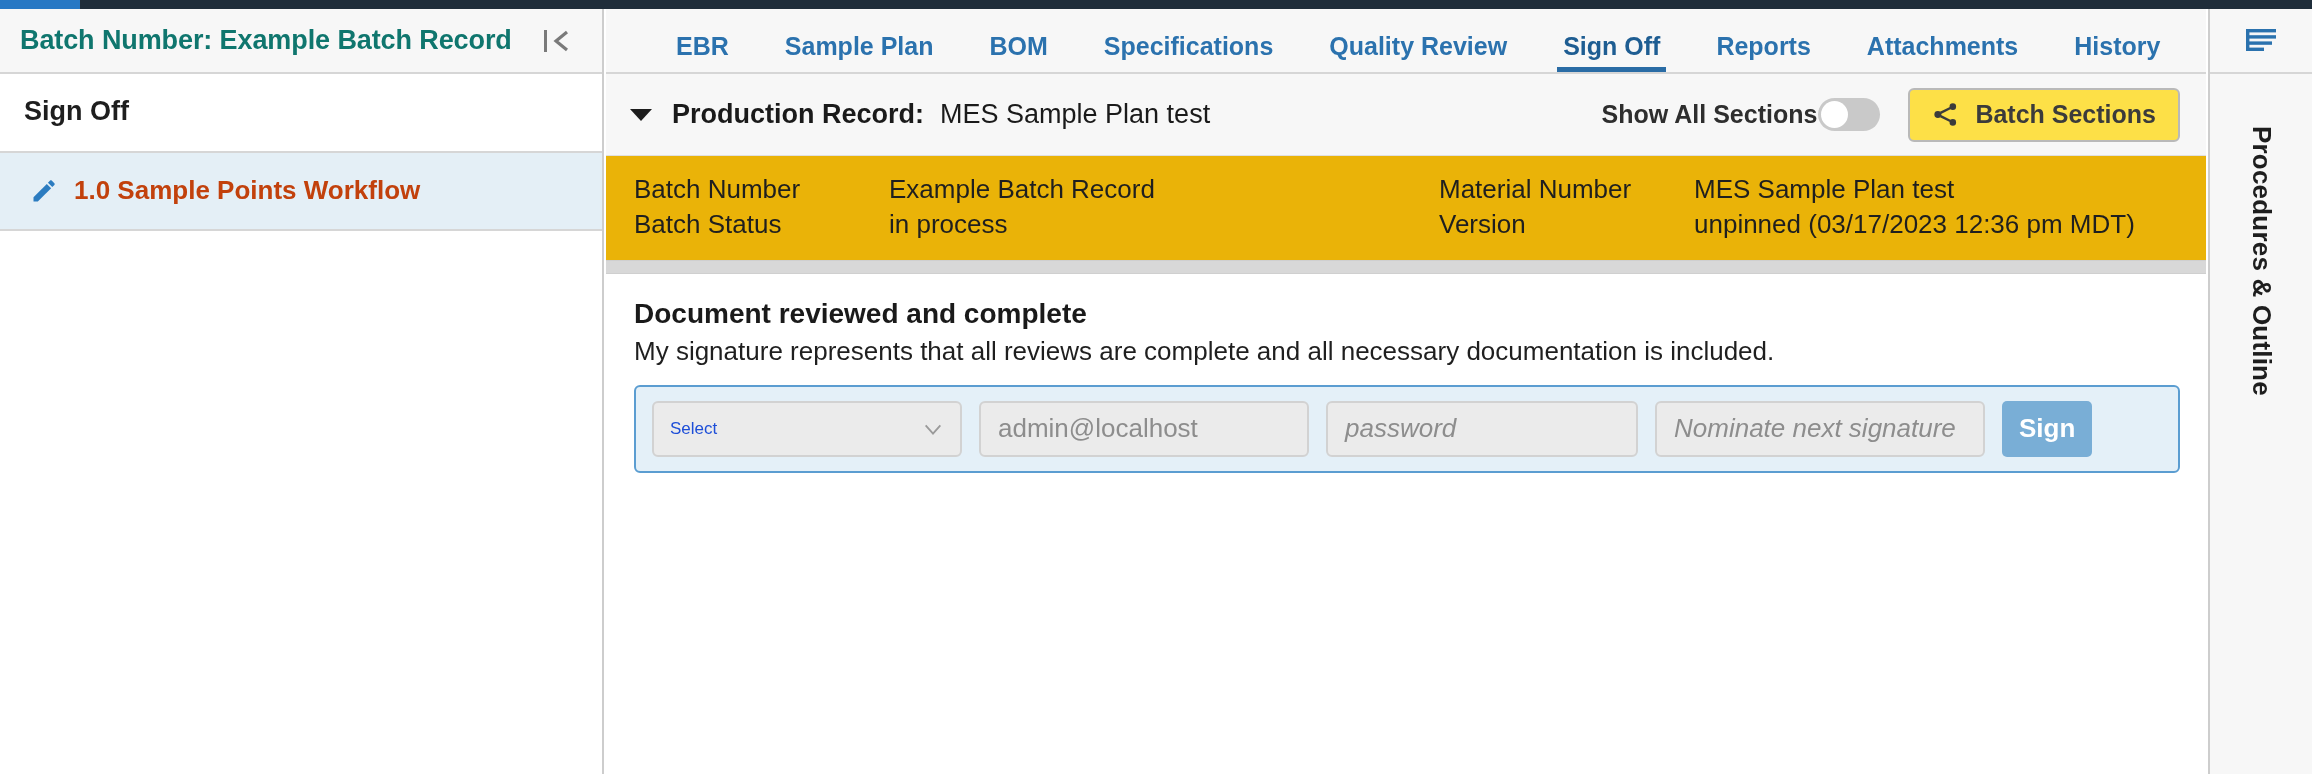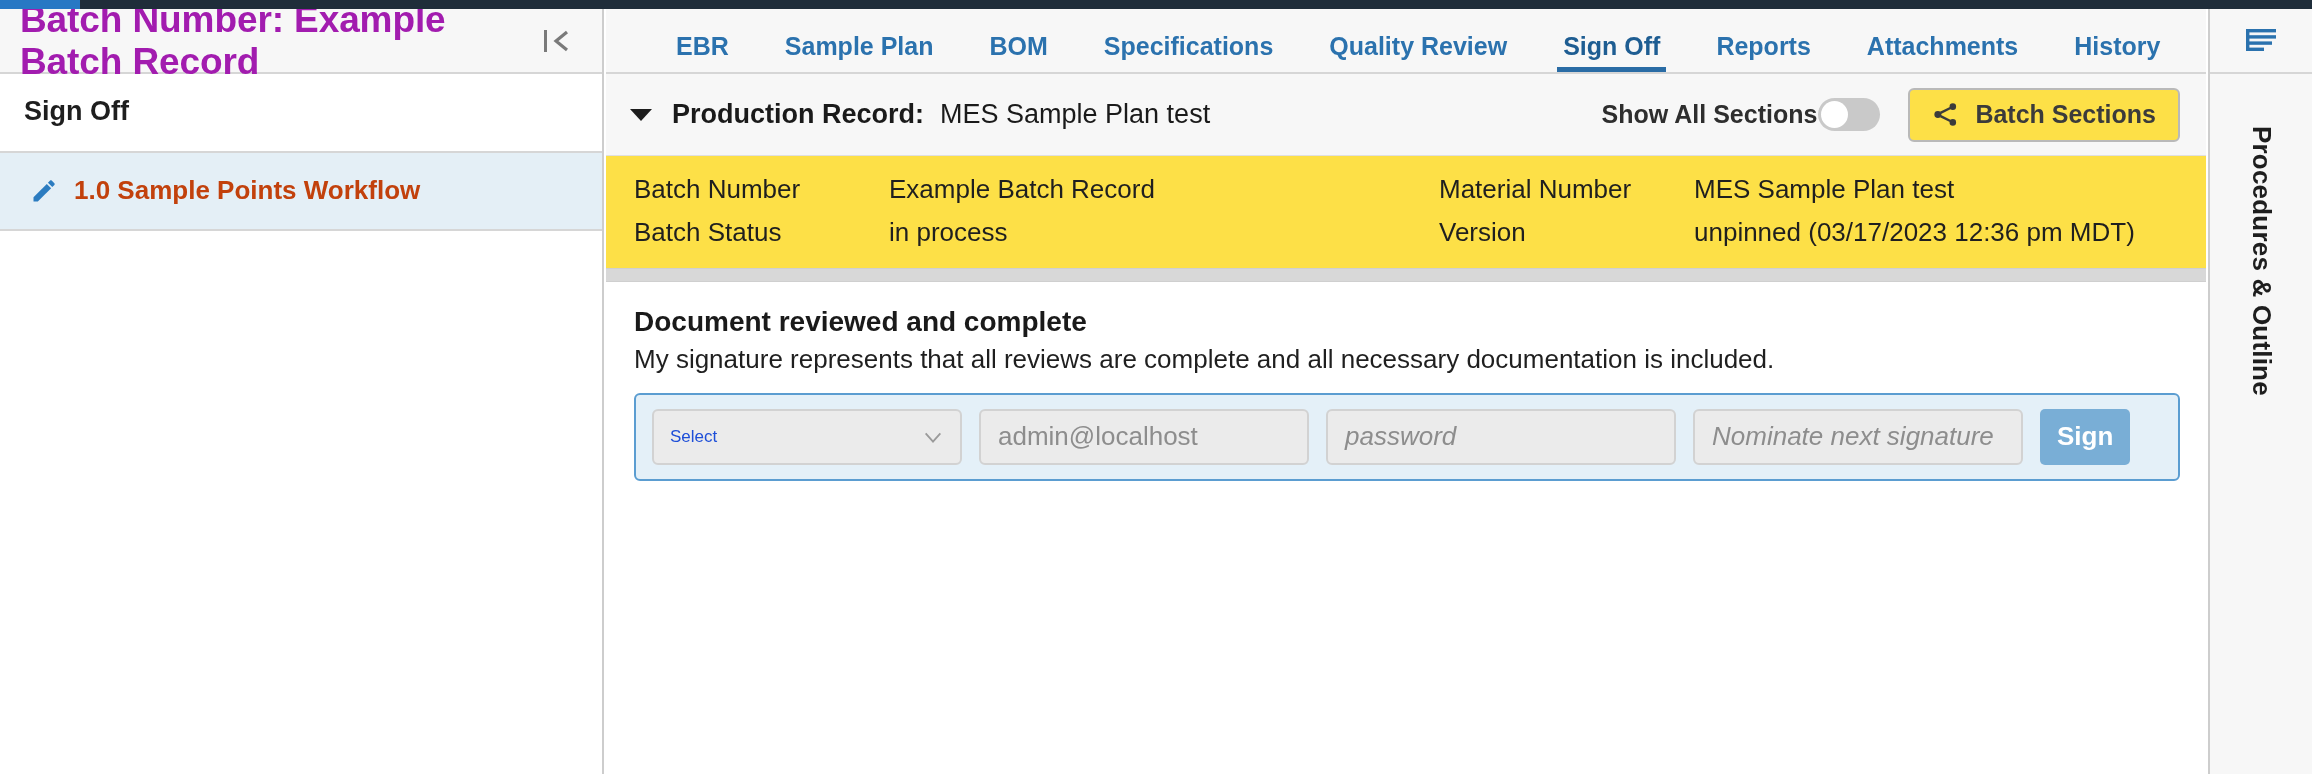--- a/index.html
+++ b/index.html
@@ -41,23 +41,23 @@
   .sidebar-header {
     position: relative;
     height: 65px;
     background: #f7f7f7;
     border-bottom: 2px solid #d6d6d6;
     display: flex;
     align-items: center;
     padding: 0 22px 0 20px;
   }
   .sidebar-title {
-    font-size: 37px;
-    font-weight: 700;
-    color: #a21caf;
+    font-size: 27px;
+    font-weight: 700;
+    color: #0f766e;
     letter-spacing: -0.1px;
     flex: 1;
   }
   .collapse-icon {
     display: flex;
     align-items: center;
     gap: 3px;
     padding: 4px 6px;
     cursor: pointer;
   }
@@ -216,24 +216,24 @@
     font-size: 25px;
     font-weight: 700;
     color: #3b3b3b;
     white-space: nowrap;
   }
   .share-icon { width: 27px; height: 27px; display: block; }
 
   
   .meta {
     padding: 18px 26px 20px 28px;
-    background: #fde047;
+    background: #eab308;
     display: grid;
     grid-template-columns: 255px 550px 255px auto;
-    row-gap: 12px;
+    row-gap: 4px;
     align-items: center;
   }
   .meta-key, .meta-val {
     font-size: 26px;
     font-weight: 400;
     color: #1f1f1f;
     white-space: nowrap;
   }
 
   .meta-divider {
@@ -296,21 +296,21 @@
     background: #ebebeb;
     border: 2px solid #d2d2d2;
     border-radius: 6px;
     display: flex;
     align-items: center;
     padding: 0 17px;
     overflow: hidden;
     cursor: text;
   }
   .sig-input.email  { width: 330px; }
-  .sig-input.pass   { width: 350px; }
+  .sig-input.pass   { width: 312px; }
   .sig-input.nom    { width: 330px; }
   .sig-ph {
     font-size: 26px;
     color: #8d8d8d;
     font-weight: 400;
     white-space: nowrap;
   }
   .sig-ph.italic { font-style: italic; }
 
   .sign-btn {

